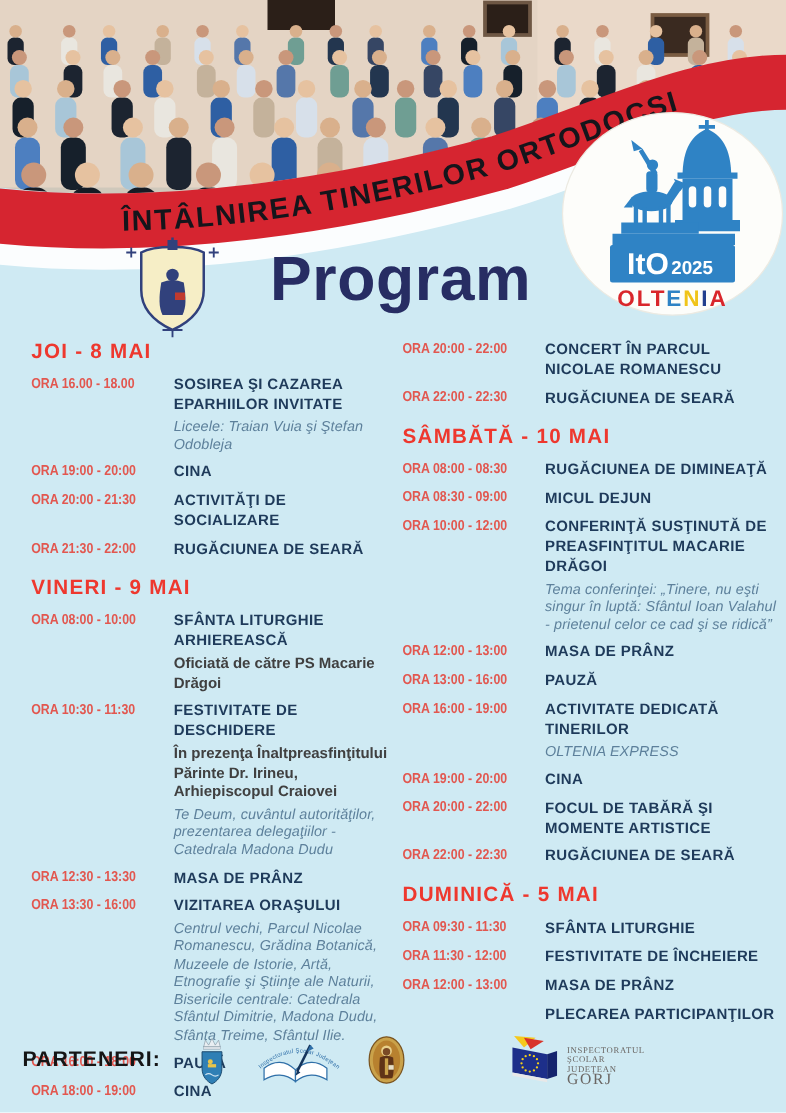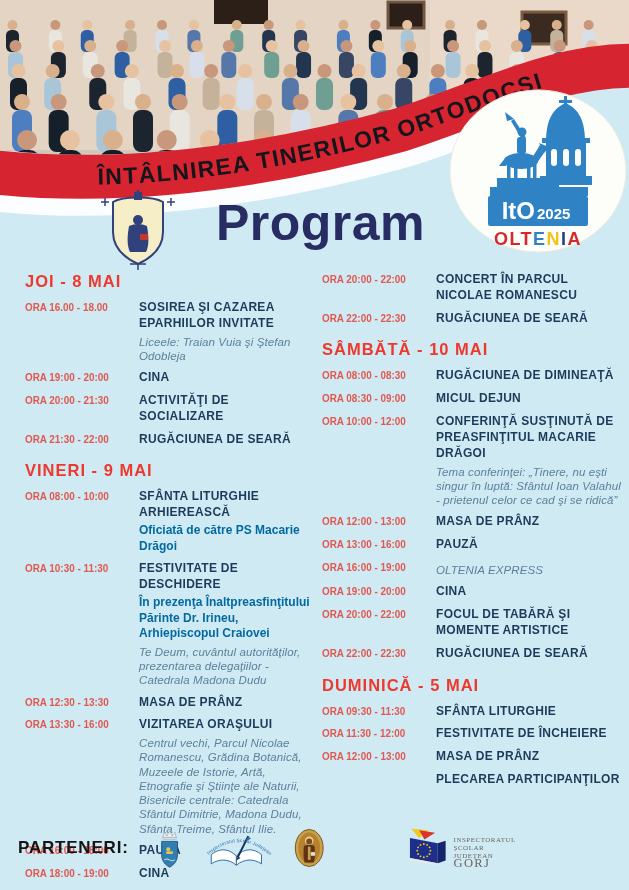--- a/index.html
+++ b/index.html
@@ -13,21 +13,21 @@
   .sched-col{position:absolute;top:272px;}
   .col-left{left:25px;width:292px;}
   .col-right{left:322px;width:300px;}
   .day-section{margin-bottom:4px;}
   .day-heading{font-size:16.5px;font-weight:bold;color:#ee382e;letter-spacing:1px;margin:14px 0 9px;}
   .day-section:first-child .day-heading{margin-top:0;}
   .entry{display:grid;grid-template-columns:98px 1fr;column-gap:16px;margin-bottom:7px;}
   .entry-time{font-weight:bold;color:#e2574f;font-size:11.5px;white-space:nowrap;
               transform:scaleX(.86);transform-origin:left top;padding-top:1px;}
   .entry-title{font-weight:bold;color:#1e3a5a;font-size:12px;letter-spacing:.3px;line-height:1.32;}
-  .entry-note{font-weight:bold;color:#0369a1;font-size:12px;line-height:1.3;margin-top:2px;}
+  .entry-note{font-weight:bold;color:#404040;font-size:12px;line-height:1.3;margin-top:2px;}
   .entry-detail{color:#5d809b;font-size:11.5px;line-height:1.24;margin-top:3px;letter-spacing:.1px;font-style:italic;}
   
   .partners{position:absolute;left:0;top:812px;width:516px;height:72px;
             display:flex;align-items:center;}
   .partners-label{font-size:17px;font-weight:bold;color:#151515;letter-spacing:.8px;margin-left:18px;}
   .logo-craiova{margin-left:30px;}
   .logo-dolj{margin-left:22px;}
   .logo-saint{margin-left:18px;}
   .logo-gorj{margin-left:78px;}
 </style>
@@ -394,20 +394,21 @@
         </div>
         <div class="entry">
           <div class="entry-time">ORA 13:00 - 16:00</div>
           <div class="entry-body">
             <div class="entry-title">PAUZĂ</div>
           </div>
         </div>
         <div class="entry">
           <div class="entry-time">ORA 16:00 - 19:00</div>
           <div class="entry-body">
+            <div class="entry-title">ACTIVITATE DEDICATĂ TINERILOR</div>
             <div class="entry-detail">OLTENIA EXPRESS</div>
           </div>
         </div>
         <div class="entry">
           <div class="entry-time">ORA 19:00 - 20:00</div>
           <div class="entry-body">
             <div class="entry-title">CINA</div>
           </div>
         </div>
         <div class="entry">

